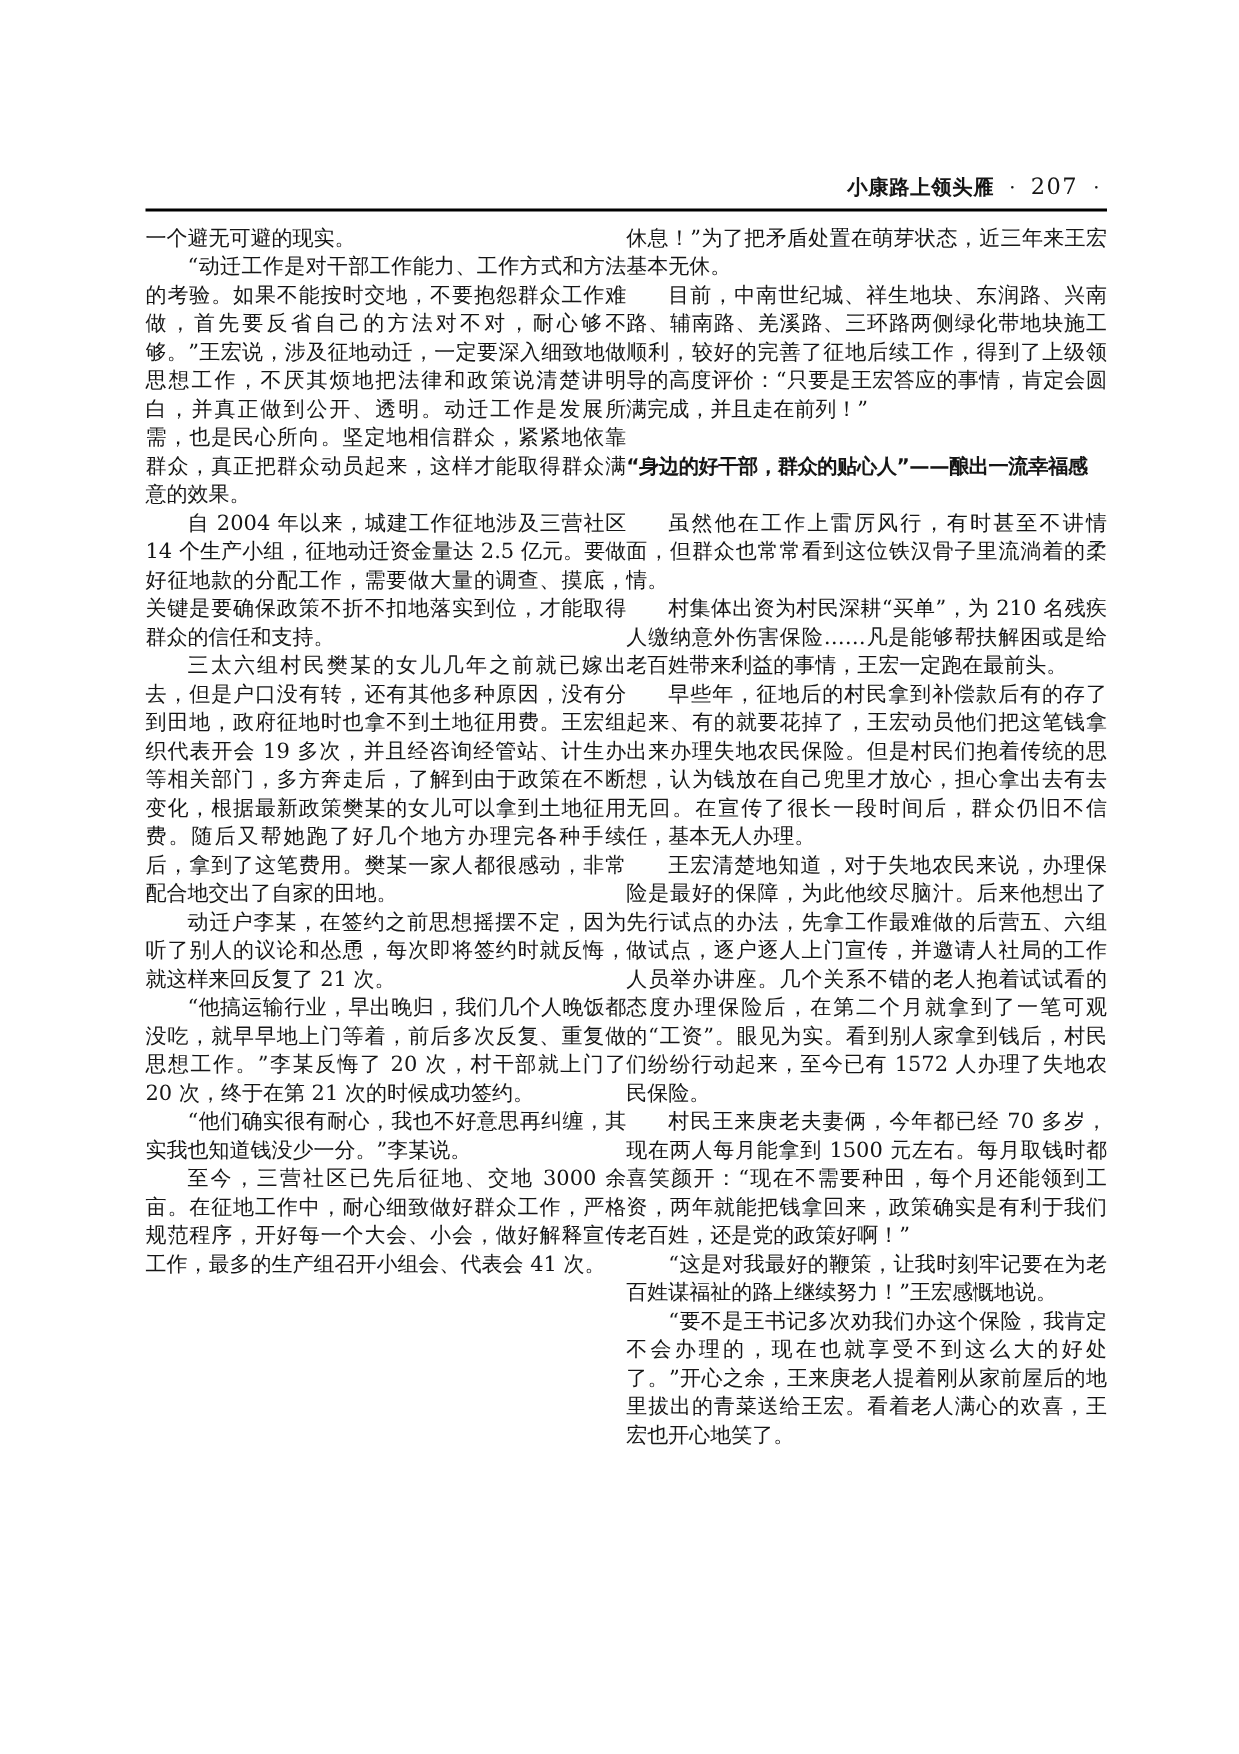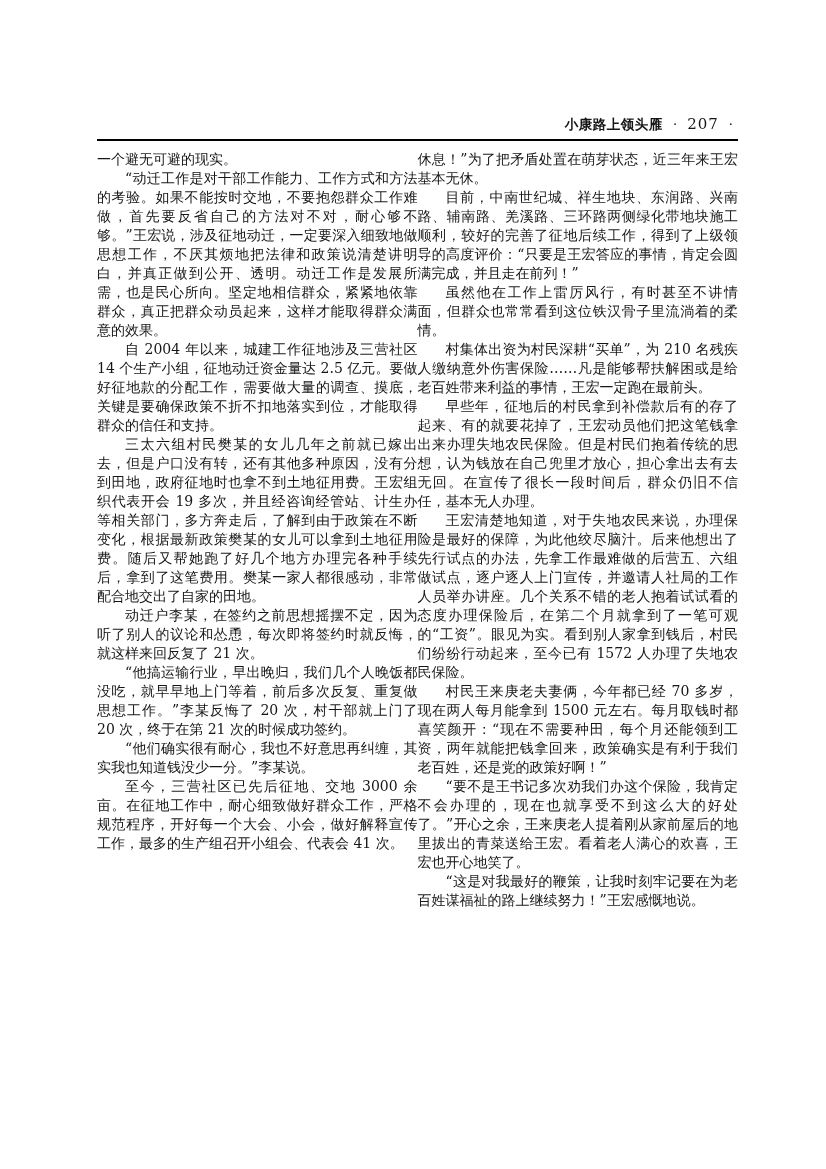--- a/index.html
+++ b/index.html
@@ -100,24 +100,25 @@
       <p>三太六组村民樊某的女儿几年之前就已嫁出去，但是户口没有转，还有其他多种原因，没有分到田地，政府征地时也拿不到土地征用费。王宏组织代表开会 19 多次，并且经咨询经管站、计生办等相关部门，多方奔走后，了解到由于政策在不断变化，根据最新政策樊某的女儿可以拿到土地征用费。随后又帮她跑了好几个地方办理完各种手续后，拿到了这笔费用。樊某一家人都很感动，非常配合地交出了自家的田地。</p>
       <p>动迁户李某，在签约之前思想摇摆不定，因为听了别人的议论和怂恿，每次即将签约时就反悔，就这样来回反复了 21 次。</p>
       <p>“他搞运输行业，早出晚归，我们几个人晚饭都没吃，就早早地上门等着，前后多次反复、重复做思想工作。”李某反悔了 20 次，村干部就上门了 20 次，终于在第 21 次的时候成功签约。</p>
       <p>“他们确实很有耐心，我也不好意思再纠缠，其实我也知道钱没少一分。”李某说。</p>
       <p>至今，三营社区已先后征地、交地 3000 余亩。在征地工作中，耐心细致做好群众工作，严格规范程序，开好每一个大会、小会，做好解释宣传工作，最多的生产组召开小组会、代表会 41 次。</p>
     </div>
 
     <div class="col">
       <p class="flush">休息！”为了把矛盾处置在萌芽状态，近三年来王宏基本无休。</p>
       <p>目前，中南世纪城、祥生地块、东润路、兴南路、辅南路、羌溪路、三环路两侧绿化带地块施工顺利，较好的完善了征地后续工作，得到了上级领导的高度评价：“只要是王宏答应的事情，肯定会圆满完成，并且走在前列！”</p>
+      <div class="section-heading">“身边的好干部，群众的贴心人”——酿出一流幸福感</div>
       <p>虽然他在工作上雷厉风行，有时甚至不讲情面，但群众也常常看到这位铁汉骨子里流淌着的柔情。</p>
       <p>村集体出资为村民深耕“买单”，为 210 名残疾人缴纳意外伤害保险……凡是能够帮扶解困或是给老百姓带来利益的事情，王宏一定跑在最前头。</p>
       <p>早些年，征地后的村民拿到补偿款后有的存了起来、有的就要花掉了，王宏动员他们把这笔钱拿出来办理失地农民保险。但是村民们抱着传统的思想，认为钱放在自己兜里才放心，担心拿出去有去无回。在宣传了很长一段时间后，群众仍旧不信任，基本无人办理。</p>
       <p>王宏清楚地知道，对于失地农民来说，办理保险是最好的保障，为此他绞尽脑汁。后来他想出了先行试点的办法，先拿工作最难做的后营五、六组做试点，逐户逐人上门宣传，并邀请人社局的工作人员举办讲座。几个关系不错的老人抱着试试看的态度办理保险后，在第二个月就拿到了一笔可观的“工资”。眼见为实。看到别人家拿到钱后，村民们纷纷行动起来，至今已有 1572 人办理了失地农民保险。</p>
       <p>村民王来庚老夫妻俩，今年都已经 70 多岁，现在两人每月能拿到 1500 元左右。每月取钱时都喜笑颜开：“现在不需要种田，每个月还能领到工资，两年就能把钱拿回来，政策确实是有利于我们老百姓，还是党的政策好啊！”</p>
+      <p>“这是对我最好的鞭策，让我时刻牢记要在为老百姓谋福祉的路上继续努力！”王宏感慨地说。</p>
       <p>“要不是王书记多次劝我们办这个保险，我肯定不会办理的，现在也就享受不到这么大的好处了。”开心之余，王来庚老人提着刚从家前屋后的地里拔出的青菜送给王宏。看着老人满心的欢喜，王宏也开心地笑了。</p>
-      <p>“这是对我最好的鞭策，让我时刻牢记要在为老百姓谋福祉的路上继续努力！”王宏感慨地说。</p>
     </div>
 
   </div>
 
 </div>
 
 </body></html>

